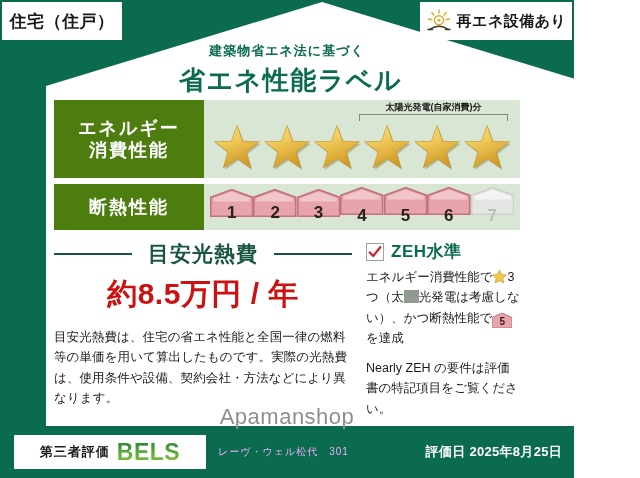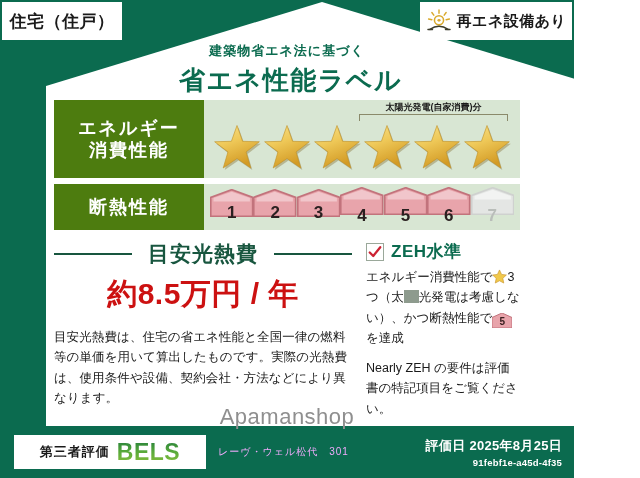--- a/index.html
+++ b/index.html
@@ -419,17 +419,16 @@
   <div id="watermark">Apamanshop</div>
 
   <div id="footer">
     <div id="bels-box">
       <span id="bels-jp">第三者評価</span>
       <span id="bels-en">BELS</span>
     </div>
     <div id="prop-name">レーヴ・ウェル松代　301</div>
     <div id="footer-right">
       <div id="eval-date">評価日 2025年8月25日</div>
-      <div id="eval-id">91febf1e-a45d-4f35</div>
     </div>
   </div>
 
 </div>
 
 </body></html>

